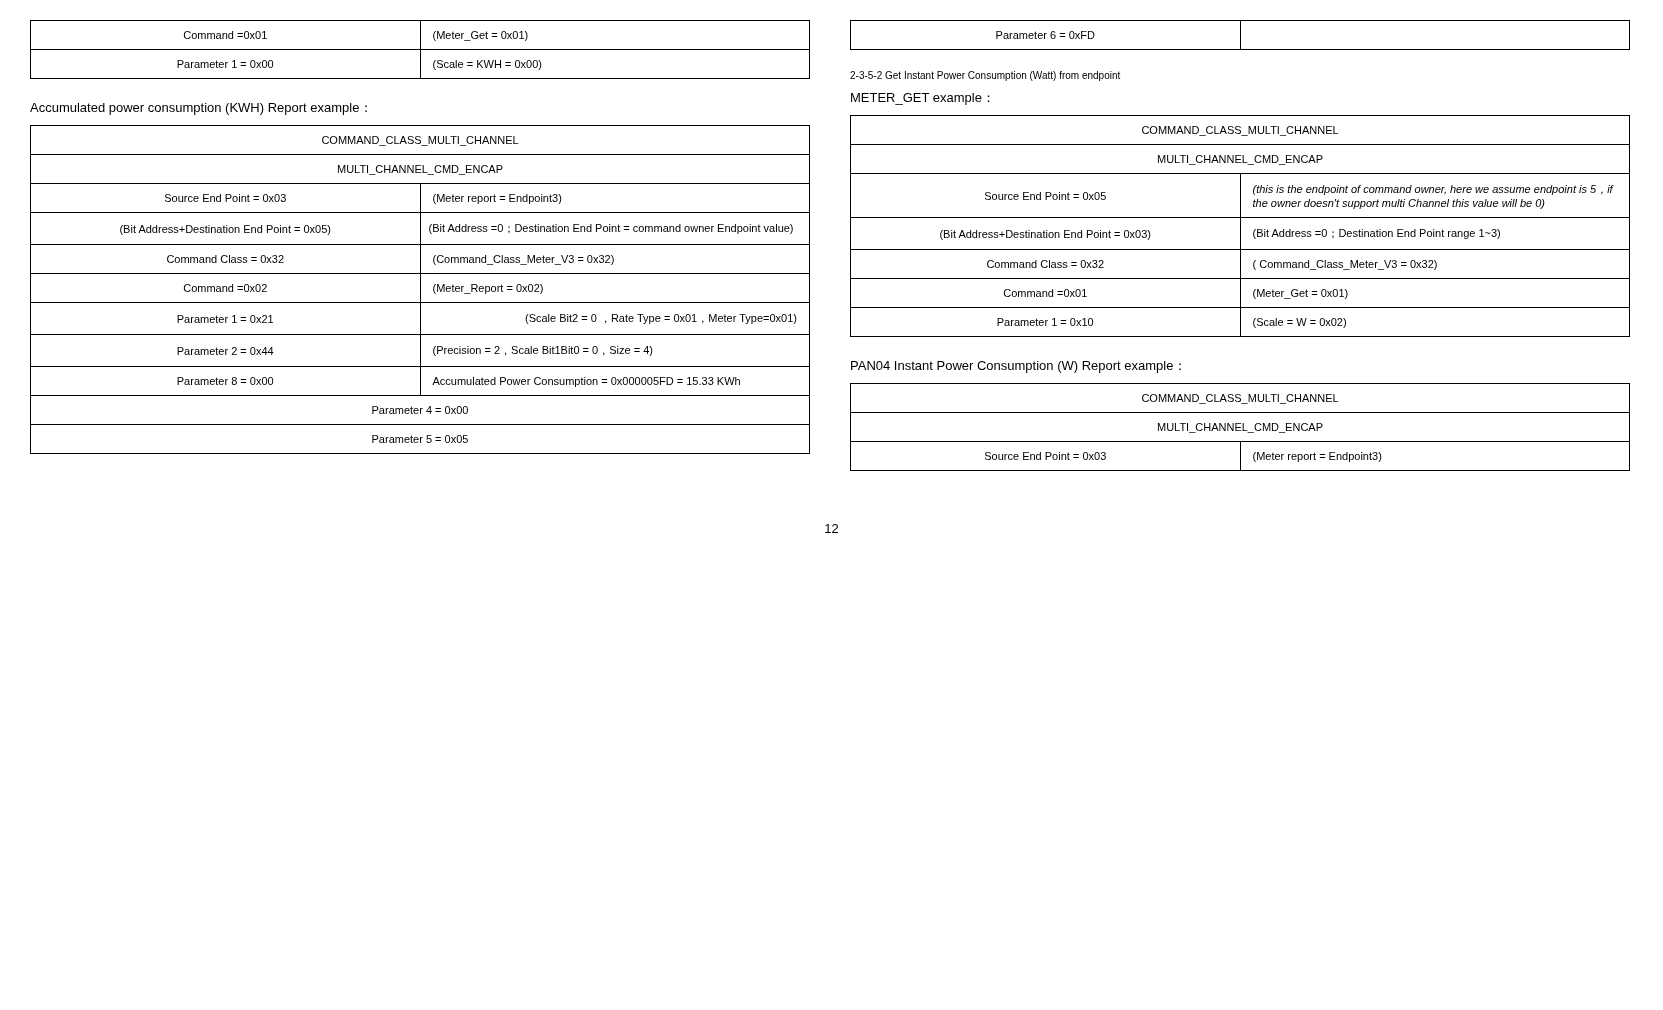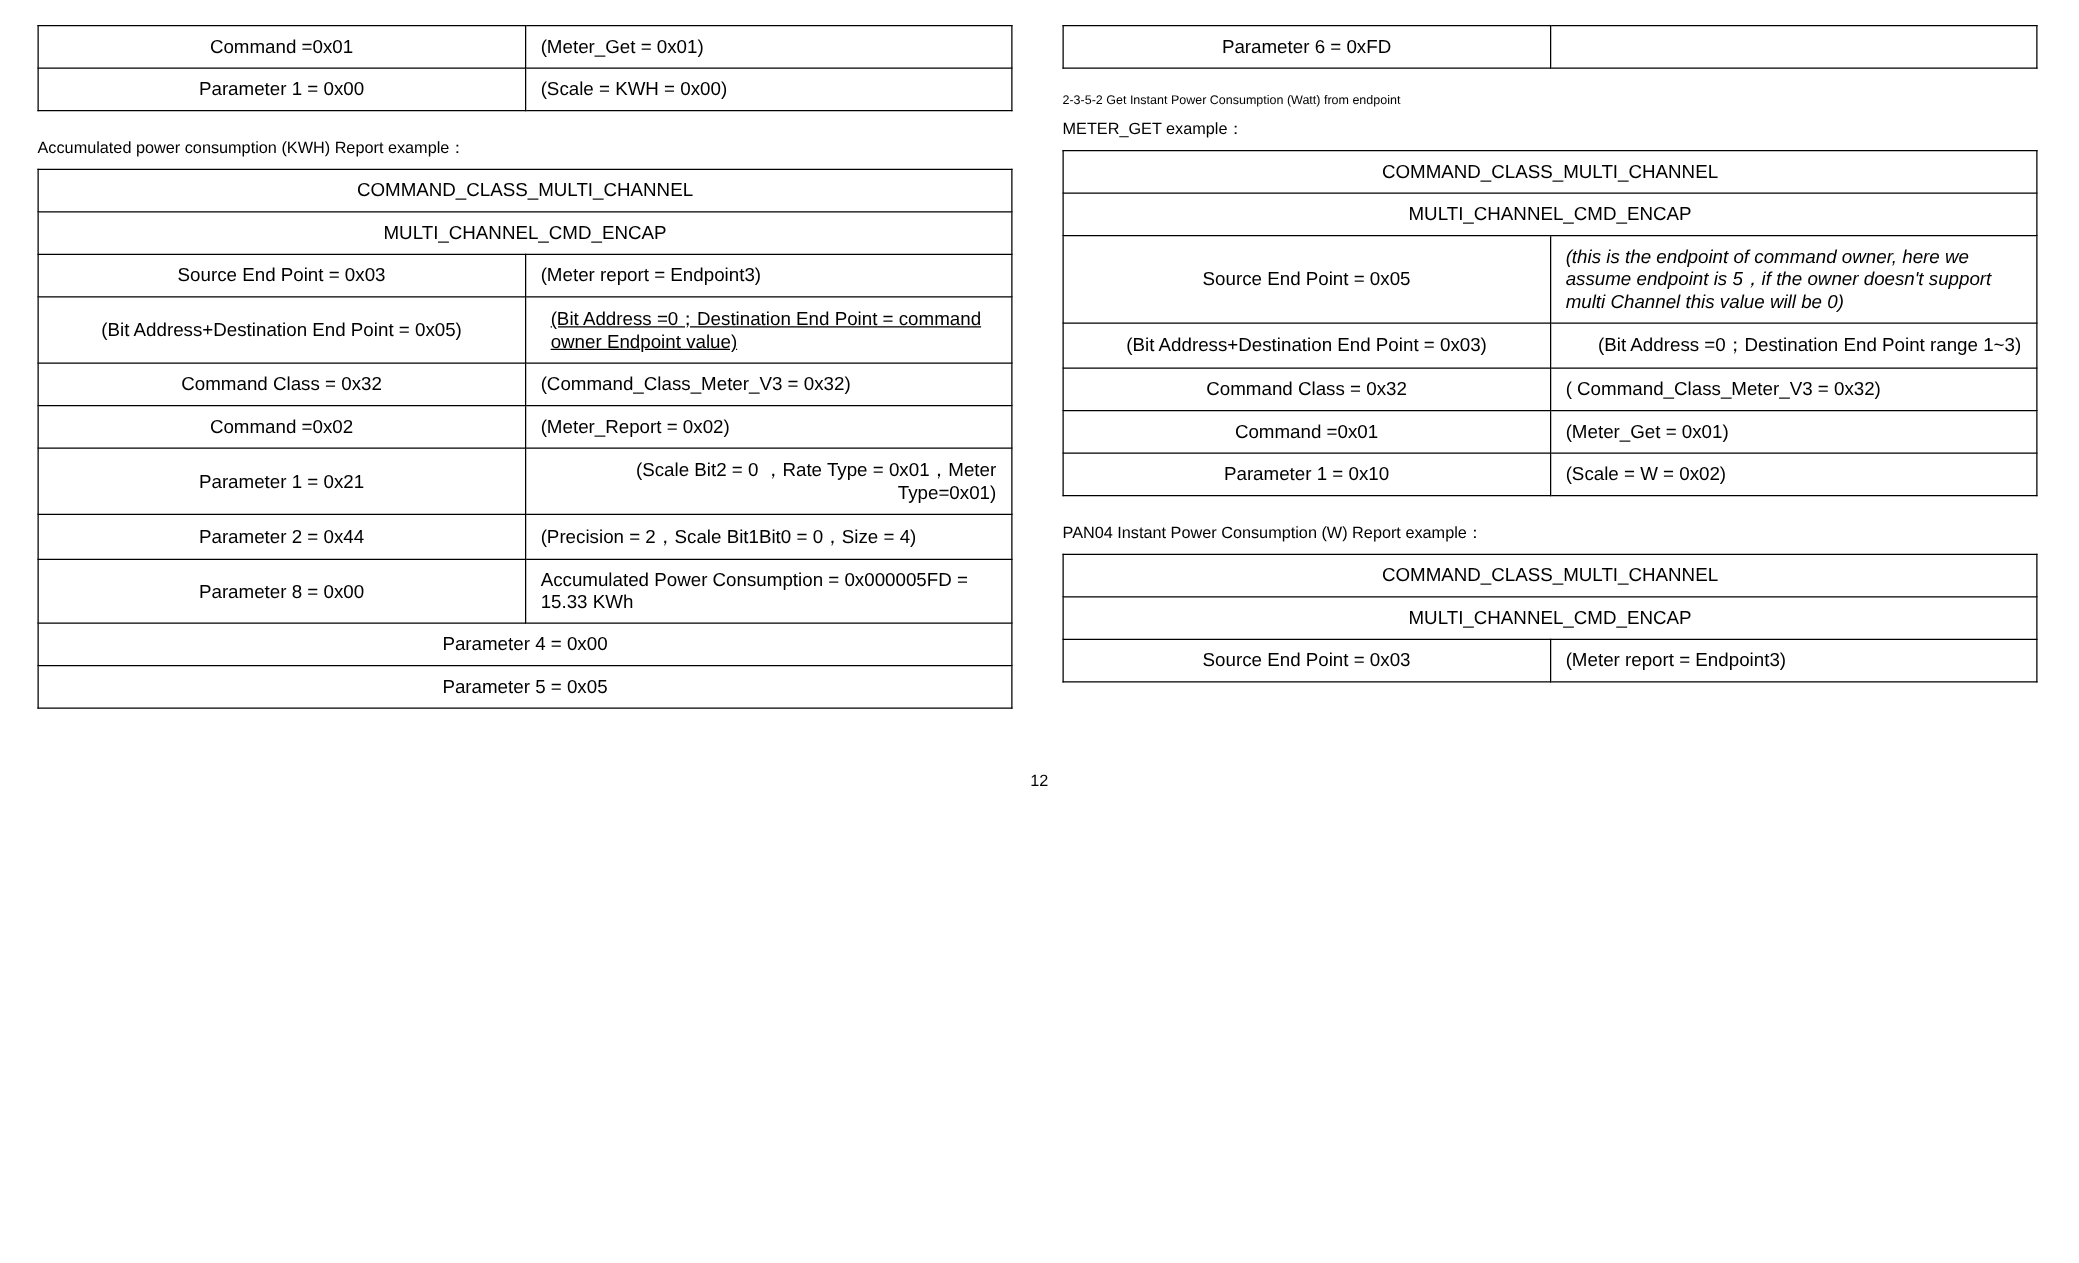--- a/index.html
+++ b/index.html
@@ -30,21 +30,21 @@
     table {
       border-collapse: collapse;
       width: 100%;
       margin-bottom: 20px;
     }
     td {
       border: 1px solid #000;
       padding: 8px 12px;
       text-align: center;
       vertical-align: middle;
-      font-size: 15px;
+      font-size: 11px;
     }
     td.left-cell {
       width: 50%;
     }
     td.full-row {
       text-align: center;
       border-bottom: 1px solid #000;
     }
     .page-num {
       text-align: center;
@@ -85,21 +85,21 @@
           </tr>
           <tr>
             <td class="full-row" colspan="2">MULTI_CHANNEL_CMD_ENCAP</td>
           </tr>
           <tr>
             <td class="left-cell">Source End Point = 0x03</td>
             <td style="text-align: left; vertical-align: top; padding: 8px 12px;">(Meter report = Endpoint3)</td>
           </tr>
           <tr>
             <td class="left-cell">(Bit Address+Destination End Point = 0x05)</td>
-            <td style="text-align: left; vertical-align: top; padding: 8px 20px; text-decoration: underline;">(Bit Address =0；Destination End Point = command owner Endpoint value)</td>
+            <td style="text-align: left; vertical-align: top; padding: 8px 8px;">(Bit Address =0；Destination End Point = command owner Endpoint value)</td>
           </tr>
           <tr>
             <td class="left-cell">Command Class = 0x32</td>
             <td style="text-align: left; vertical-align: top; padding: 8px 12px;">(Command_Class_Meter_V3 = 0x32)</td>
           </tr>
           <tr>
             <td class="left-cell">Command =0x02</td>
             <td style="text-align: left; vertical-align: top; padding: 8px 12px;">(Meter_Report = 0x02)</td>
           </tr>
           <tr>
@@ -147,21 +147,21 @@
           </tr>
           <tr>
             <td class="full-row" colspan="2">MULTI_CHANNEL_CMD_ENCAP</td>
           </tr>
           <tr>
             <td class="left-cell">Source End Point = 0x05</td>
             <td style="text-align: left; vertical-align: top; padding: 8px 12px; font-style: italic;">(this is the endpoint of command owner, here we assume endpoint is 5，if the owner doesn't support multi Channel this value will be 0)</td>
           </tr>
           <tr>
             <td class="left-cell">(Bit Address+Destination End Point = 0x03)</td>
-            <td style="text-align: right; vertical-align: top; padding: 8px 12px; margin-top: 40px;">(Bit Address =0；Destination End Point range 1~3)</td>
+            <td style="text-align: left; vertical-align: top; padding: 8px 12px; margin-top: 40px;">(Bit Address =0；Destination End Point range 1~3)</td>
           </tr>
           <tr>
             <td class="left-cell">Command Class = 0x32</td>
             <td style="text-align: left; vertical-align: top; padding: 8px 12px;">( Command_Class_Meter_V3 = 0x32)</td>
           </tr>
           <tr>
             <td class="left-cell">Command =0x01</td>
             <td style="text-align: left; vertical-align: top; padding: 8px 12px;">(Meter_Get = 0x01)</td>
           </tr>
           <tr>

